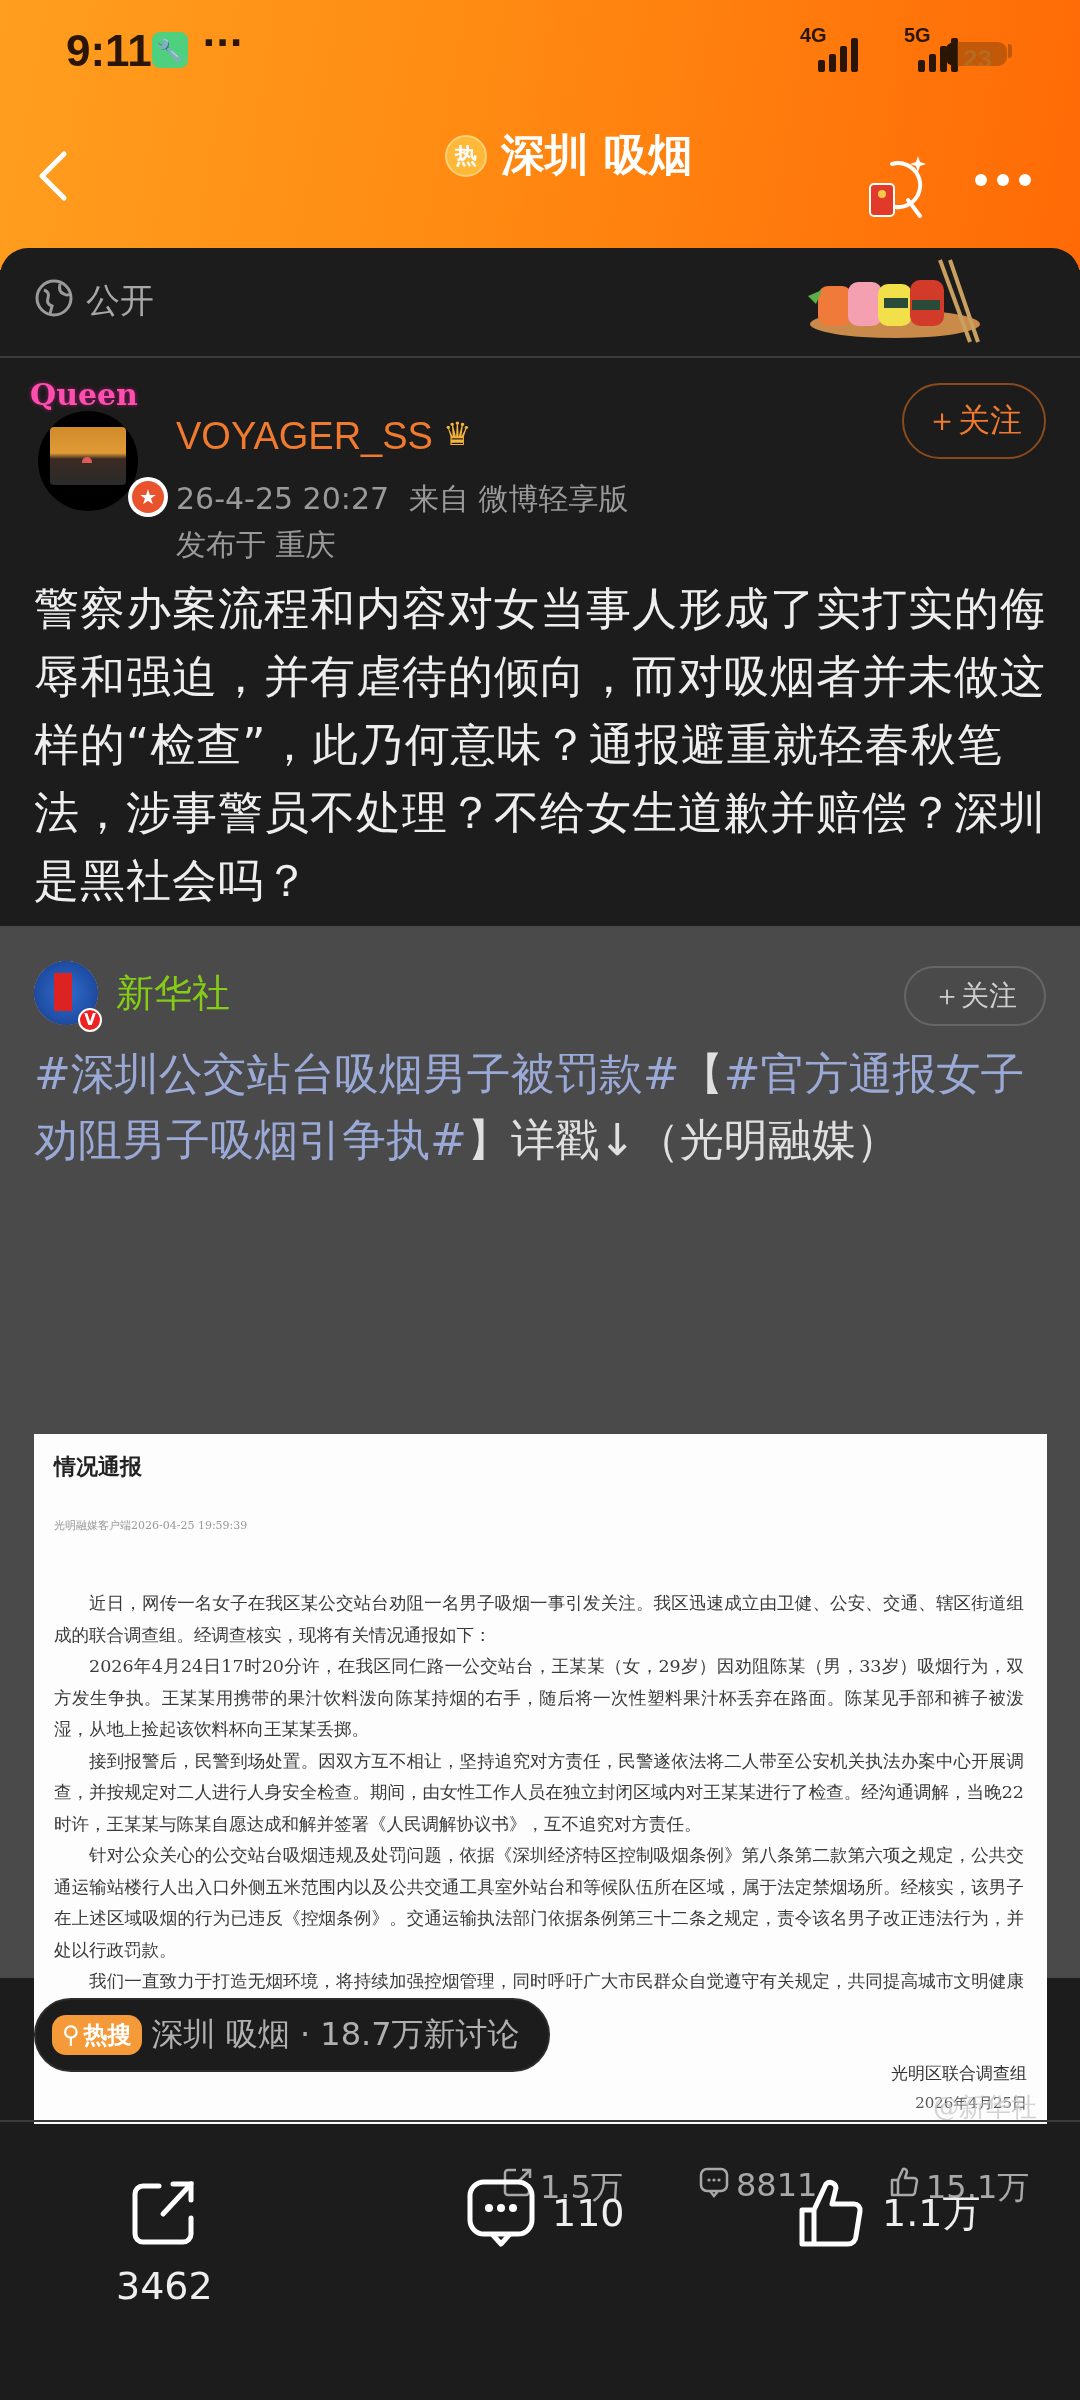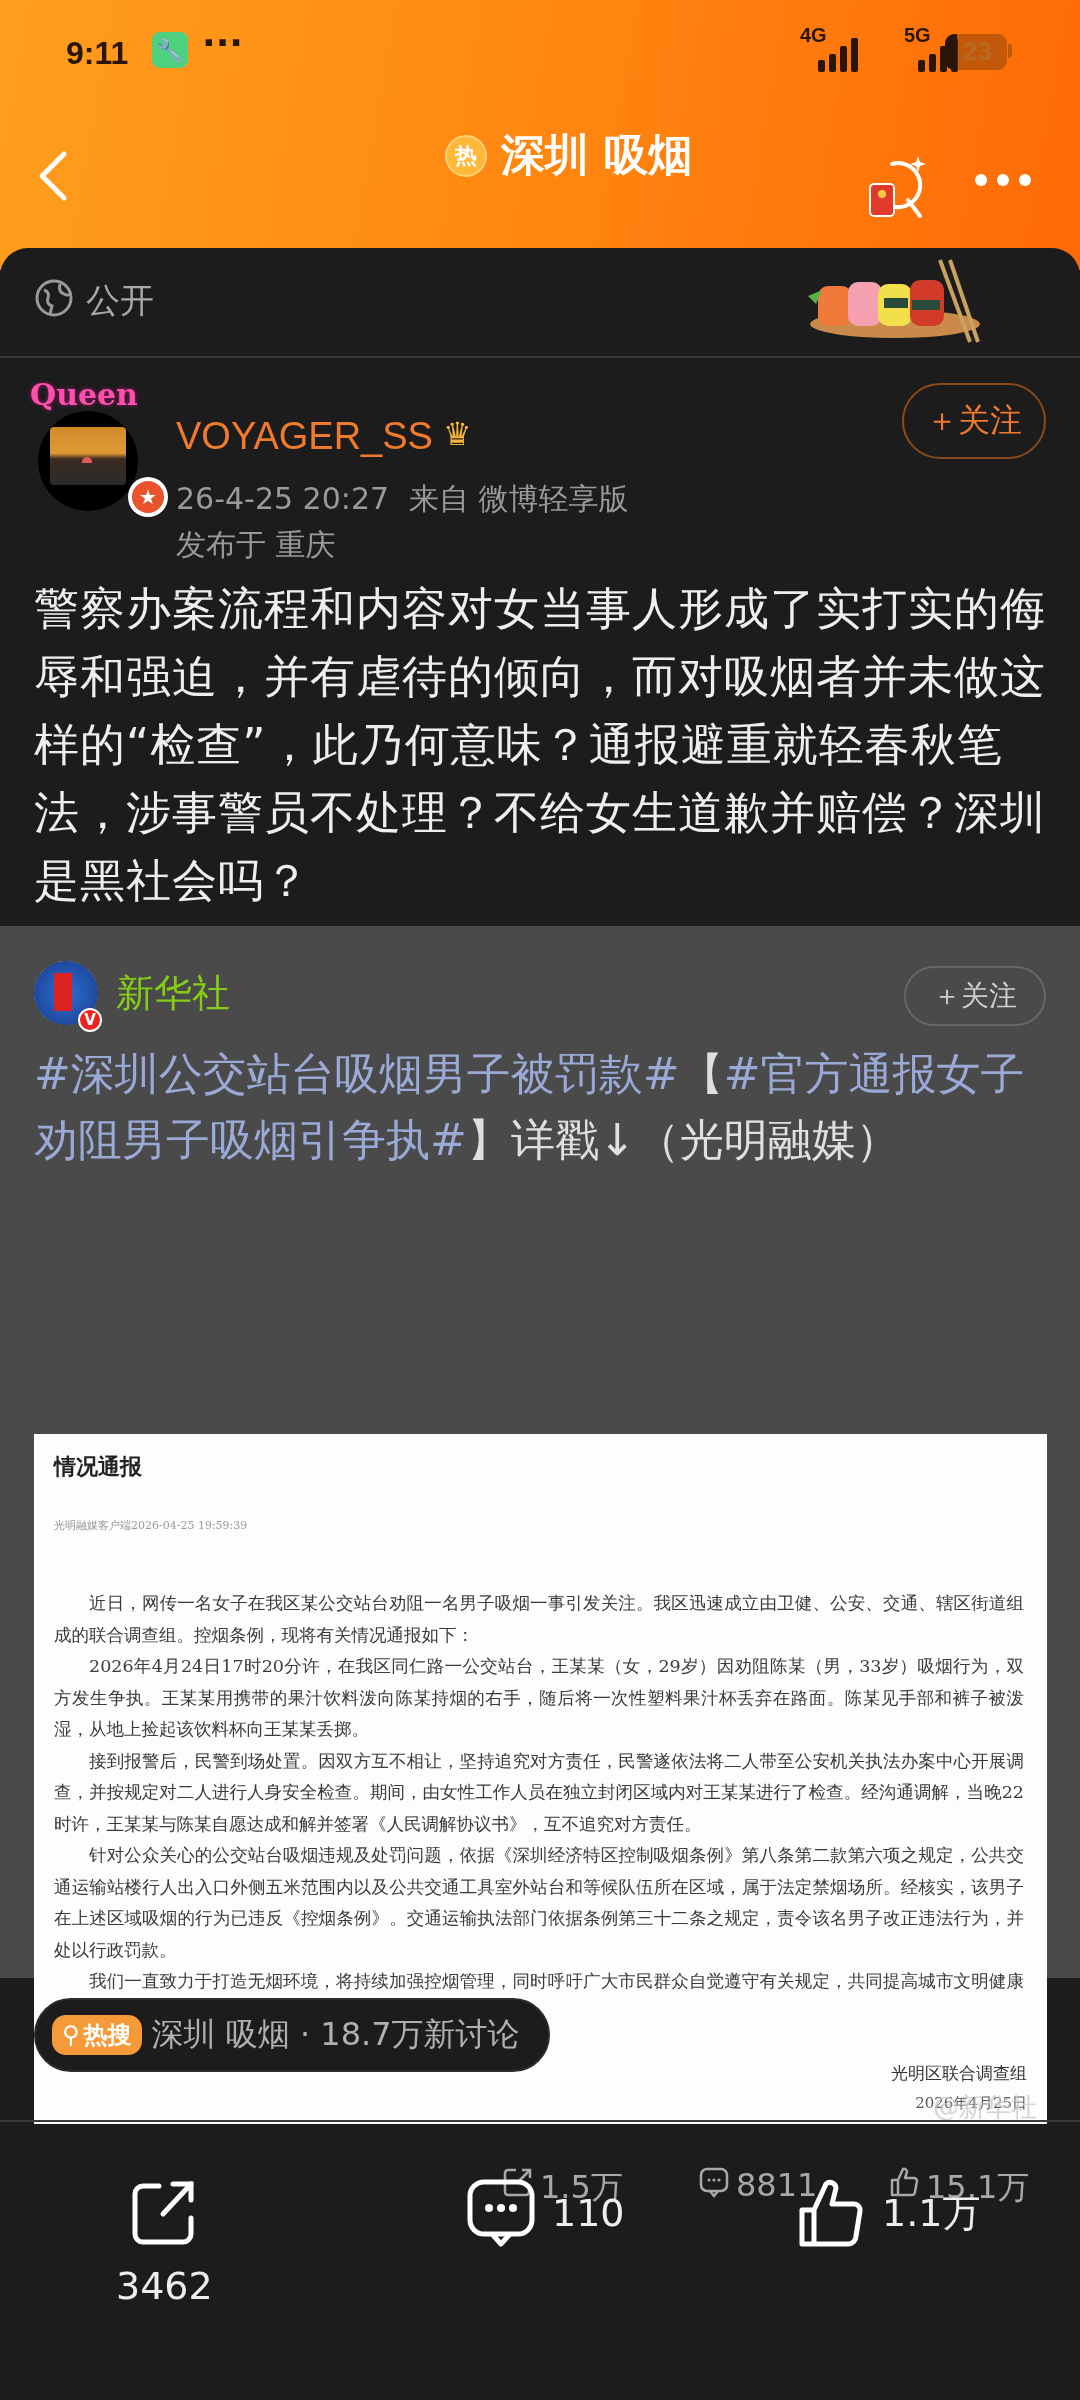--- a/index.html
+++ b/index.html
@@ -3,27 +3,27 @@
 <meta charset="utf-8">
 <style>
   * { box-sizing: border-box; margin: 0; padding: 0; }
   html, body { width: 1080px; height: 2400px; overflow: hidden; background: #1c1c1c; }
   body { font-family: "DejaVu Sans", "Liberation Sans", sans-serif; color: #e6e6e6; position: relative; }
 
   
   .header { position: absolute; left: 0; top: 0; width: 1080px; height: 270px;
     background: linear-gradient(100deg, #ff9e1f 0%, #ff8a12 45%, #ff6a06 100%); }
   .status-bar { position: absolute; top: 22px; left: 0; width: 1080px; height: 60px; }
-  .status-time { position: absolute; left: 66px; top: 13px; font-size: 32px; font-weight: bold; color: #2a1606; font-family: "Liberation Sans", sans-serif; }
+  .status-time { position: absolute; left: 66px; top: 4px; font-size: 44px; font-weight: bold; color: #2a1606; font-family: "Liberation Sans", sans-serif; }
   .status-app-icon { position: absolute; left: 152px; top: 10px; width: 36px; height: 36px; border-radius: 8px; background: #4fd07e; display: flex; align-items: center; justify-content: center; color: #fff; font-size: 22px; }
   .status-more { position: absolute; left: 202px; top: 0px; font-size: 36px; color: #2a1606; font-weight: bold; }
   .sig { position: absolute; top: 6px; display: flex; align-items: flex-end; gap: 4px; height: 44px; }
   .sig .label { position: absolute; top: -4px; left: 0; font-size: 20px; font-weight: bold; color: #2a1606; font-family: "Liberation Sans", sans-serif; }
   .sig .bar { width: 7px; background: #2a1606; border-radius: 2px; }
-  .battery { position: absolute; left: 945px; top: 12px; width: 62px; height: 36px; border-radius: 9px; background: rgba(120,60,10,0.45); overflow: hidden; }
+  .battery { position: absolute; left: 945px; top: 20px; width: 62px; height: 24px; border-radius: 9px; background: rgba(120,60,10,0.45); overflow: hidden; }
   .battery .fill { position: absolute; left: 0; top: 0; bottom: 0; width: 12px; background: #2a1606; border-radius: 9px 0 0 9px; }
   .battery .txt { position: absolute; left: 18px; top: 2px; font-size: 26px; font-weight: bold; color: #b66a22; font-family: "Liberation Sans", sans-serif; }
   .battery-tip { position: absolute; left: 1008px; top: 22px; width: 4px; height: 14px; background: rgba(120,60,10,0.45); border-radius: 0 3px 3px 0; }
 
   .nav { position: absolute; top: 120px; left: 0; width: 1080px; height: 110px; }
   .back-btn { position: absolute; left: 28px; top: 26px; width: 60px; height: 60px; }
   .nav-title { position: absolute; left: 445px; top: 6px; display: flex; align-items: center; gap: 14px; }
   .hot-badge { width: 42px; height: 42px; border-radius: 50% 50% 50% 50%; background: #ffb838; color: #fff; font-size: 22px; font-weight: bold; display: flex; align-items: center; justify-content: center; border: 2px solid #ffd27a; }
   .nav-title-text { font-size: 44px; font-weight: bold; color: #fff; }
   .redpacket-btn { position: absolute; left: 862px; top: 30px; width: 72px; height: 72px; }
@@ -200,21 +200,21 @@
     <div class="rp-follow">＋关注</div>
 
     <div class="rp-text">
       <span class="tag">#深圳公交站台吸烟男子被罚款#</span><span>【</span><span class="tag">#官方通报女子劝阻男子吸烟引争执#</span><span>】详戳↓（光明融媒）</span>
     </div>
 
     <div class="doc">
       <div class="doc-title">情况通报</div>
       <div class="doc-src">光明融媒客户端2026-04-25 19:59:39</div>
       <div class="doc-body">
-        <p>近日，网传一名女子在我区某公交站台劝阻一名男子吸烟一事引发关注。我区迅速成立由卫健、公安、交通、辖区街道组成的联合调查组。控烟条例，现将有关情况通报如下：</p>
+        <p>近日，网传一名女子在我区某公交站台劝阻一名男子吸烟一事引发关注。我区迅速成立由卫健、公安、交通、辖区街道组成的联合调查组。经调查核实，现将有关情况通报如下：</p>
         <p>2026年4月24日17时20分许，在我区同仁路一公交站台，王某某（女，29岁）因劝阻陈某（男，33岁）吸烟行为，双方发生争执。王某某用携带的果汁饮料泼向陈某持烟的右手，随后将一次性塑料果汁杯丢弃在路面。陈某见手部和裤子被泼湿，从地上捡起该饮料杯向王某某丢掷。</p>
         <p>接到报警后，民警到场处置。因双方互不相让，坚持追究对方责任，民警遂依法将二人带至公安机关执法办案中心开展调查，并按规定对二人进行人身安全检查。期间，由女性工作人员在独立封闭区域内对王某某进行了检查。经沟通调解，当晚22时许，王某某与陈某自愿达成和解并签署《人民调解协议书》，互不追究对方责任。</p>
         <p>针对公众关心的公交站台吸烟违规及处罚问题，依据《深圳经济特区控制吸烟条例》第八条第二款第六项之规定，公共交通运输站楼行人出入口外侧五米范围内以及公共交通工具室外站台和等候队伍所在区域，属于法定禁烟场所。经核实，该男子在上述区域吸烟的行为已违反《控烟条例》。交通运输执法部门依据条例第三十二条之规定，责令该名男子改正违法行为，并处以行政罚款。</p>
         <p>我们一直致力于打造无烟环境，将持续加强控烟管理，同时呼吁广大市民群众自觉遵守有关规定，共同提高城市文明健康水平。</p>
       </div>
       <div class="doc-sign">光明区联合调查组</div>
       <div class="doc-date">2026年4月25日</div>
       <div class="doc-wm">@新华社</div>
     </div>
 

